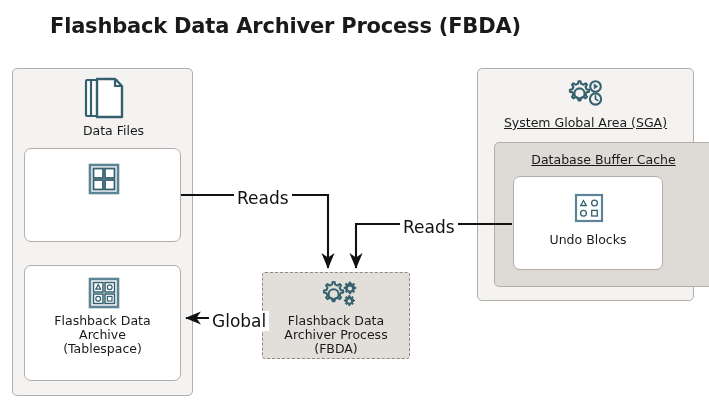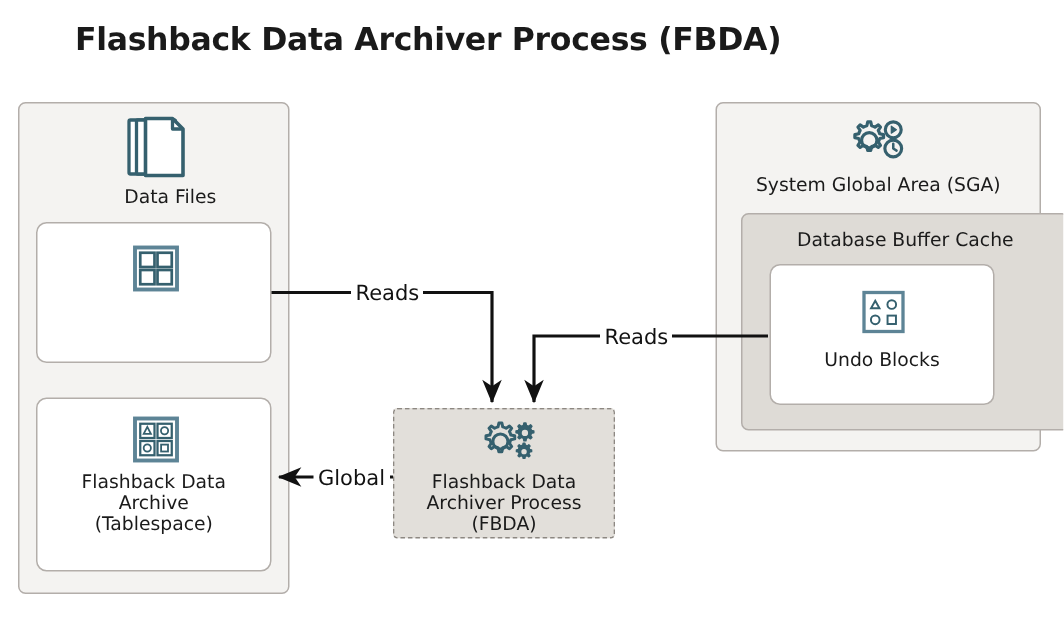--- a/index.html
+++ b/index.html
@@ -67,25 +67,26 @@
     font-size: 12.5px;
     line-height: 14px;
   }
   .panel-label {
     position: absolute;
     left: 0;
     right: 0;
     text-align: center;
     color: #1a1a1a;
     font-size: 12.5px;
+    text-decoration: underline;
   }
   .edge-label {
     position: absolute;
     color: #111111;
-    font-size: 14px;
+    font-size: 17px;
     background: #ffffff;
     padding: 0 3px;
     white-space: nowrap;
   }
 
   
   .icon {
     position: absolute;
     line-height: 0;
   }

